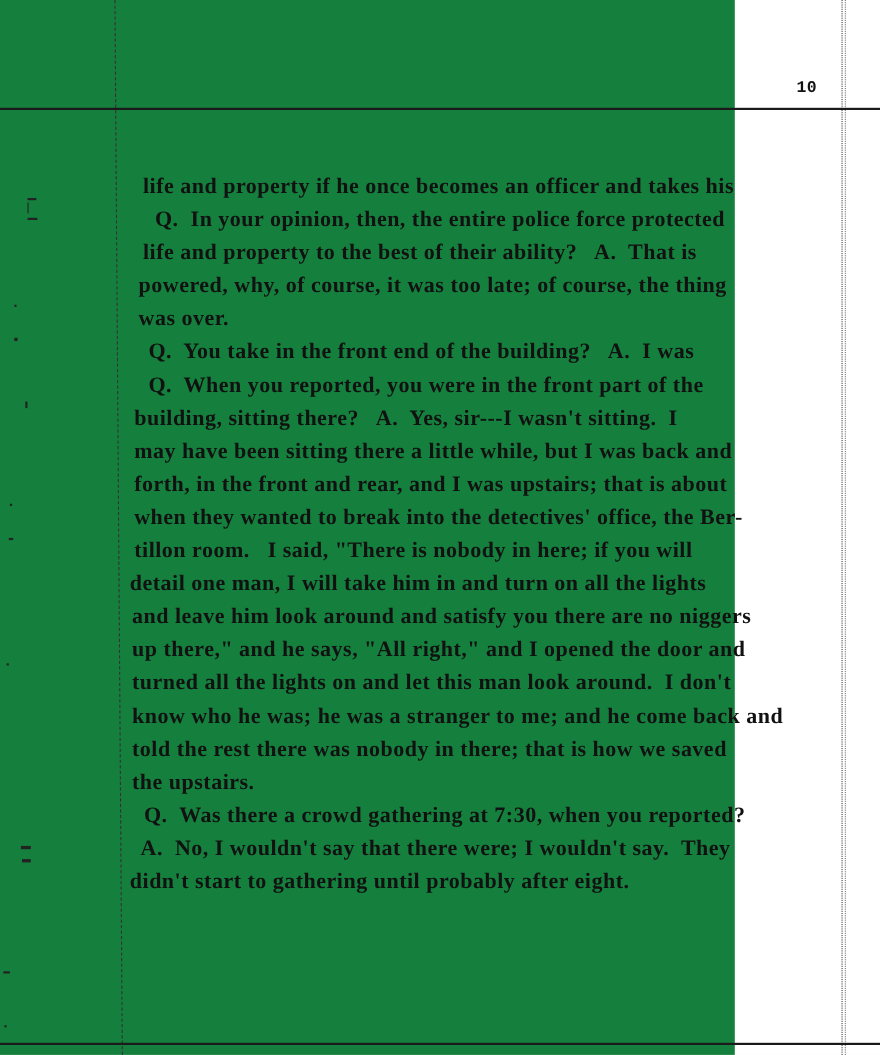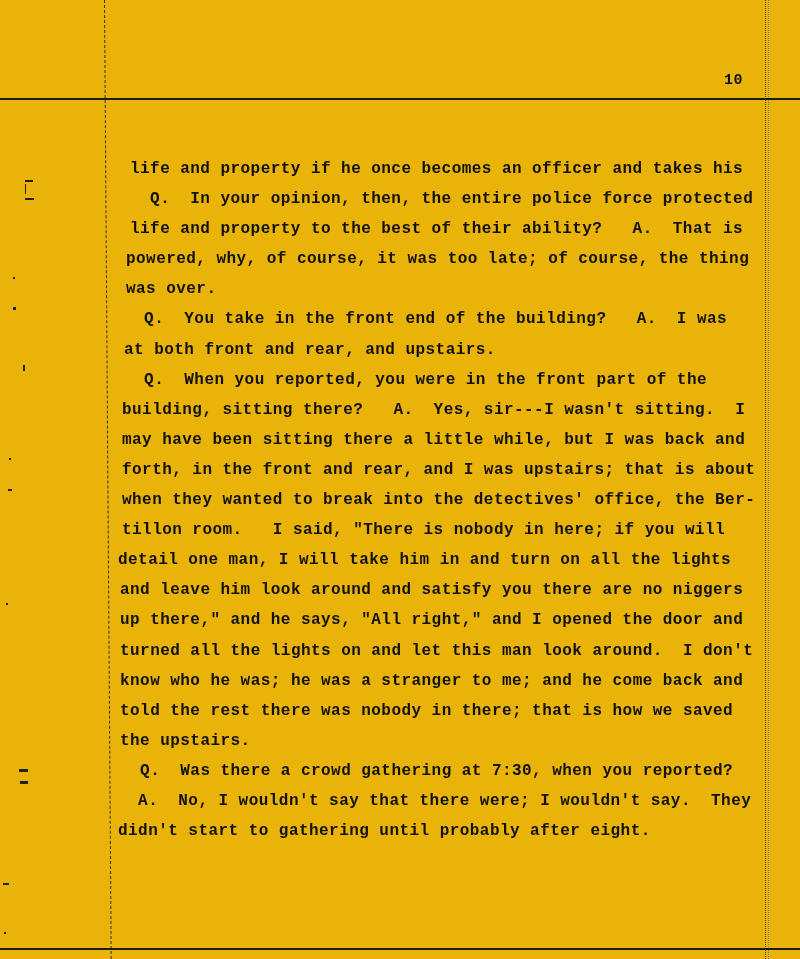--- a/index.html
+++ b/index.html
@@ -11,22 +11,22 @@
       width: 800px;
       height: 959px;
       position: relative;
       overflow: hidden;
       font-family: "Liberation Mono", "DejaVu Sans Mono", monospace;
       color: #111111;
     }
     .page {
       position: absolute;
       left: 0; top: 0;
-      width: 800px; height: 959px;
-      background: #eab308;
+      width: 668px; height: 959px;
+      background: #15803d;
     }
     
     .rule-h-top {
       position: absolute;
       left: 0; top: 98px;
       width: 800px; height: 0;
       border-top: 2px solid #1a1a1a;
     }
     .rule-h-bottom {
       position: absolute;
@@ -60,24 +60,25 @@
     .body-text {
       position: absolute;
       left: 118px;
       top: 158px;
       width: 640px;
     }
     .line {
       position: relative;
       height: 30.1px;
       line-height: 22px;
-      font-size: 16px;
+      font-size: 20px;
       font-weight: bold;
       white-space: pre;
       letter-spacing: 0.45px;
+      font-family: Liberation Serif, serif;
     }
     .margin-mark {
       position: absolute;
       background: #222;
     }
   </style>
 </head>
 <body>
 
 <div class="page">
@@ -102,21 +103,20 @@
   <div class="margin-mark" style="left:3px;top:883px;width:6px;height:2px;"></div>
   <div class="margin-mark" style="left:4px;top:932px;width:2px;height:2px;"></div>
 
   <div class="body-text">
     <div class="line" style="left:12px">life and property if he once becomes an officer and takes his</div>
     <div class="line" style="left:12px">  Q.  In your opinion, then, the entire police force protected</div>
     <div class="line" style="left:12px">life and property to the best of their ability?   A.  That is</div>
     <div class="line" style="left:8px">powered, why, of course, it was too late; of course, the thing</div>
     <div class="line" style="left:8px">was over.</div>
     <div class="line" style="left:6px">  Q.  You take in the front end of the building?   A.  I was</div>
-    <div class="line" style="left:6px">at both front and rear, and upstairs.</div>
     <div class="line" style="left:6px">  Q.  When you reported, you were in the front part of the</div>
     <div class="line" style="left:4px">building, sitting there?   A.  Yes, sir---I wasn't sitting.  I</div>
     <div class="line" style="left:4px">may have been sitting there a little while, but I was back and</div>
     <div class="line" style="left:4px">forth, in the front and rear, and I was upstairs; that is about</div>
     <div class="line" style="left:4px">when they wanted to break into the detectives' office, the Ber-</div>
     <div class="line" style="left:4px">tillon room.   I said, "There is nobody in here; if you will</div>
     <div class="line" style="left:0">detail one man, I will take him in and turn on all the lights</div>
     <div class="line" style="left:2px">and leave him look around and satisfy you there are no niggers</div>
     <div class="line" style="left:2px">up there," and he says, "All right," and I opened the door and</div>
     <div class="line" style="left:2px">turned all the lights on and let this man look around.  I don't</div>

